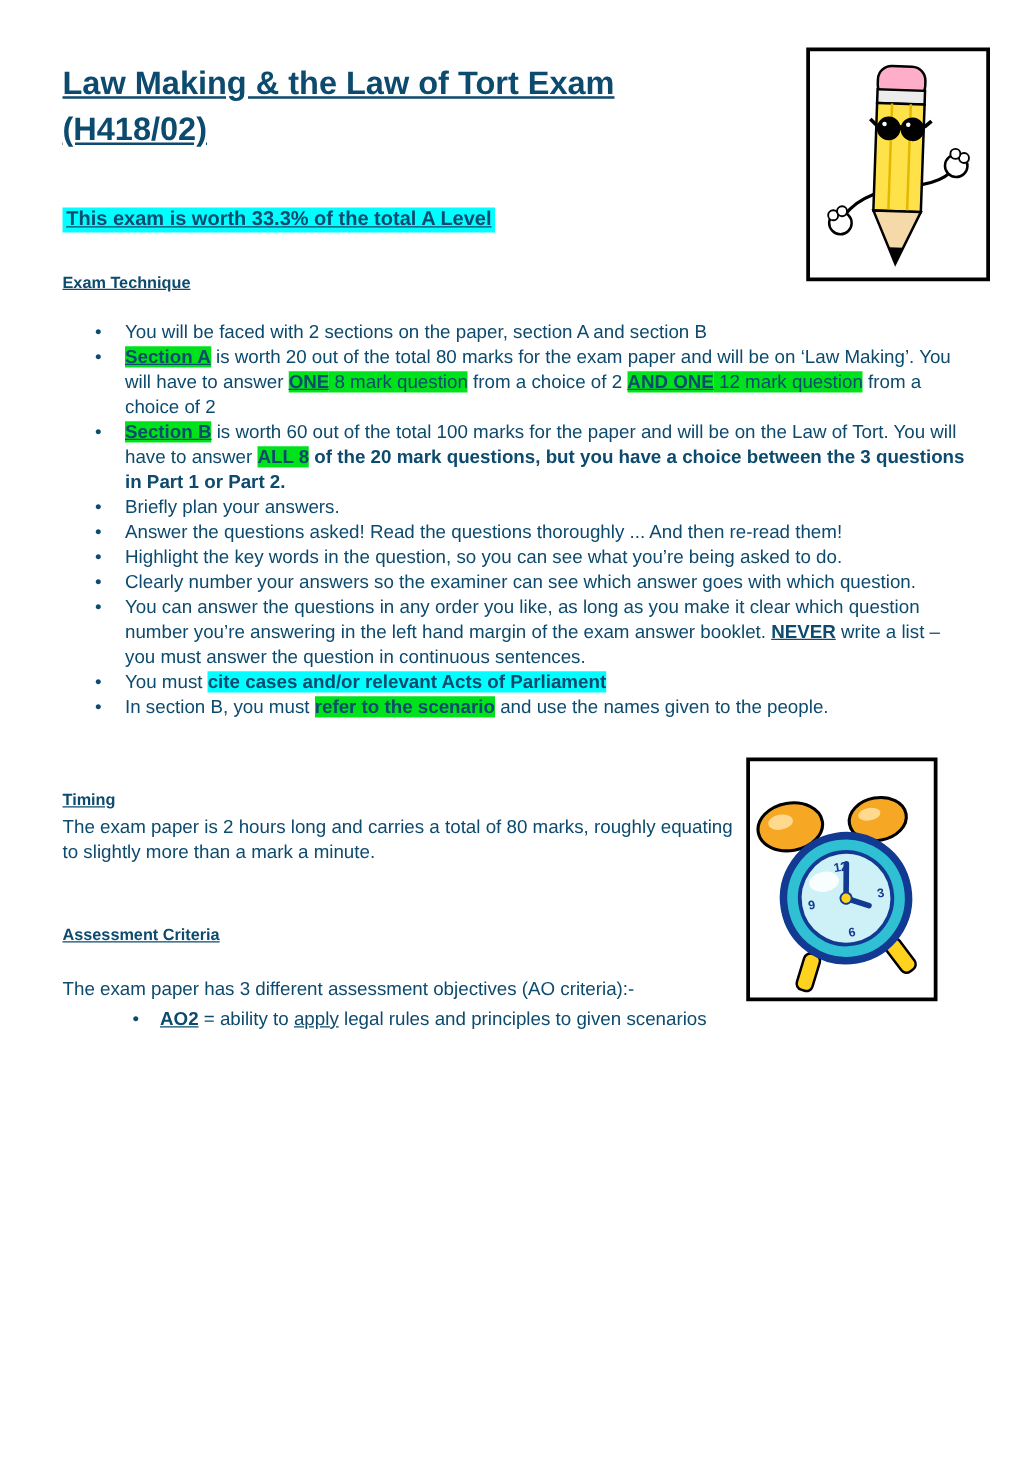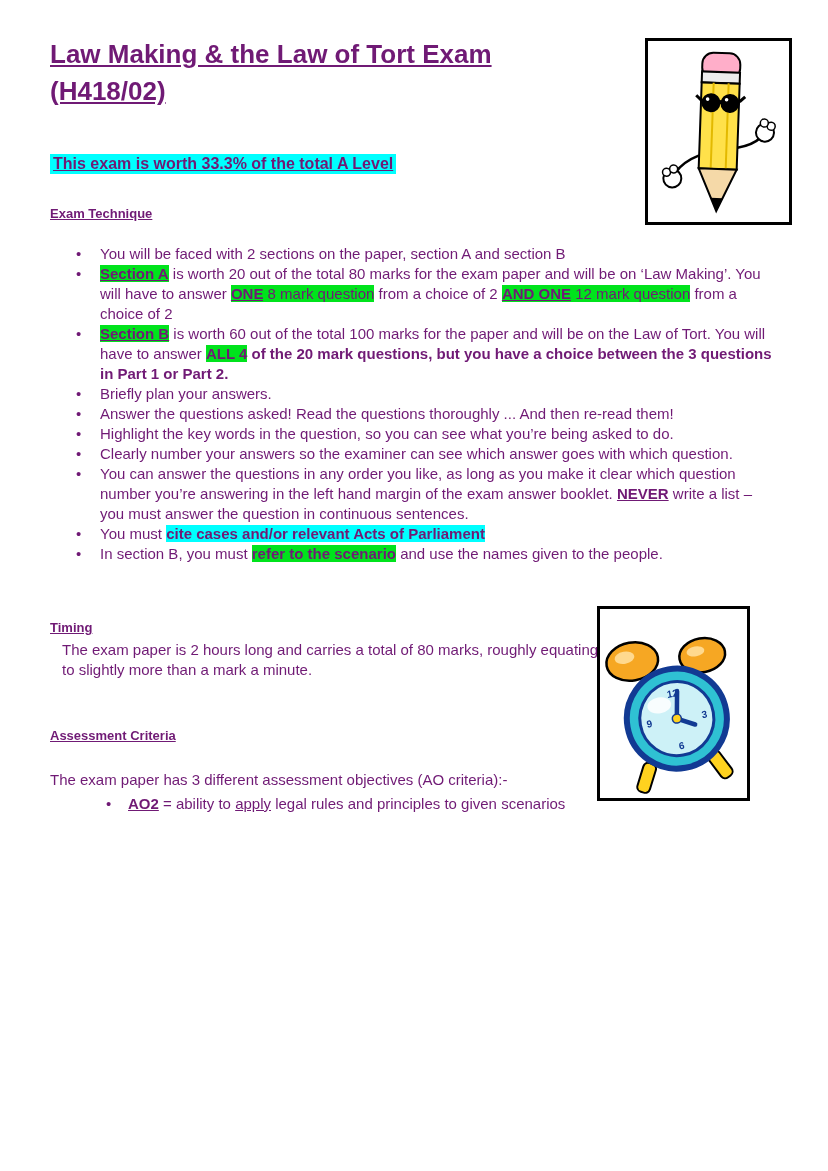--- a/index.html
+++ b/index.html
@@ -1,36 +1,36 @@
 <!DOCTYPE html>
 <html><head>
 <meta charset="utf-8">
 <style>
   html,body{margin:0;padding:0;background:#ffffff;}
   .page{
     position:relative;
     width:828px;height:1048px;
     background:#ffffff;
     font-family:"Liberation Sans",sans-serif;
-    font-size:15px;color:#701a75;
+    font-size:15px;color:#0c4a6e;
     box-sizing:border-box;
-    padding:36px 48px 0 50px;
+    padding:48px 48px 0 50px;
     overflow:hidden;
   }
   h1{margin:0;font-size:26px;line-height:1.42;font-weight:bold;}
   h1 span{display:block;text-decoration:underline;width:-moz-fit-content;width:fit-content;}
   .note{display:inline-block;margin-top:44px;background:#00ffff;font-weight:bold;font-size:16px;padding:1px 3px;text-decoration:underline;}
   .h2{font-size:13px;font-weight:bold;text-decoration:underline;margin:0;width:fit-content;}
   .tech-h{margin-top:32px;}
   ul.tech{list-style:none;margin:23px 0 0;padding:0 0 0 26px;}
   ul.tech li{display:flex;line-height:20px;}
   ul.tech li::before{content:"\2022";flex:0 0 24px;}
   .txt{flex:1;}
   .timing-h{margin-top:56px;}
-  .timing-p{margin:5px 12px 0;width:545px;line-height:20px;}
+  .timing-p{margin:5px 0 0;width:545px;line-height:20px;}
   .assess-h{margin-top:48px;}
   .assess-intro{margin:27px 0 0;line-height:20px;}
   ul.ao{list-style:none;margin:3px 0 0;padding:0 0 0 56px;}
   ul.ao li{display:flex;line-height:21px;}
   ul.ao li::before{content:"\2022";flex:0 0 22px;}
   .discuss{display:block;padding-left:8px;}
   .hl-g{background:#00e31c;}
   .hl-c{background:#00ffff;}
   .b{font-weight:bold;}
   .u{text-decoration:underline;}
@@ -57,21 +57,21 @@
   <ul class="tech">
     <li>
         <span class="txt">You will be faced with 2 sections on the paper, section A and section B</span>
       </li>
 
     <li>
         <span class="txt"><span class="hl-g b u">Section A</span><span> is worth 20 out of the total 80 marks for the exam paper and will be on ‘Law Making’. You will have to answer </span><span class="hl-g b u">ONE</span><span class="hl-g"> 8 mark question</span><span> from a choice of 2 </span><span class="hl-g b u">AND ONE</span><span class="hl-g"> 12 mark question</span><span> from a choice of 2</span></span>
       </li>
 
     <li>
-        <span class="txt"><span class="hl-g b u">Section B</span><span> is worth 60 out of the total 100 marks for the paper and will be on the Law of Tort. You will have to answer </span><span class="hl-g b">ALL 4</span><span class="b"> of the 20 mark questions, but you have a choice between the 3 questions in Part 1 or Part 2.</span></span>
+        <span class="txt"><span class="hl-g b u">Section B</span><span> is worth 60 out of the total 100 marks for the paper and will be on the Law of Tort. You will have to answer </span><span class="hl-g b">ALL 8</span><span class="b"> of the 20 mark questions, but you have a choice between the 3 questions in Part 1 or Part 2.</span></span>
       </li>
 
     <li>
         <span class="txt">Briefly plan your answers.</span>
       </li>
     <li>
         <span class="txt">Answer the questions asked! Read the questions thoroughly ... And then re-read them!</span>
       </li>
     <li>
         <span class="txt">Highlight the key words in the question, so you can see what you’re being asked to do.</span>

